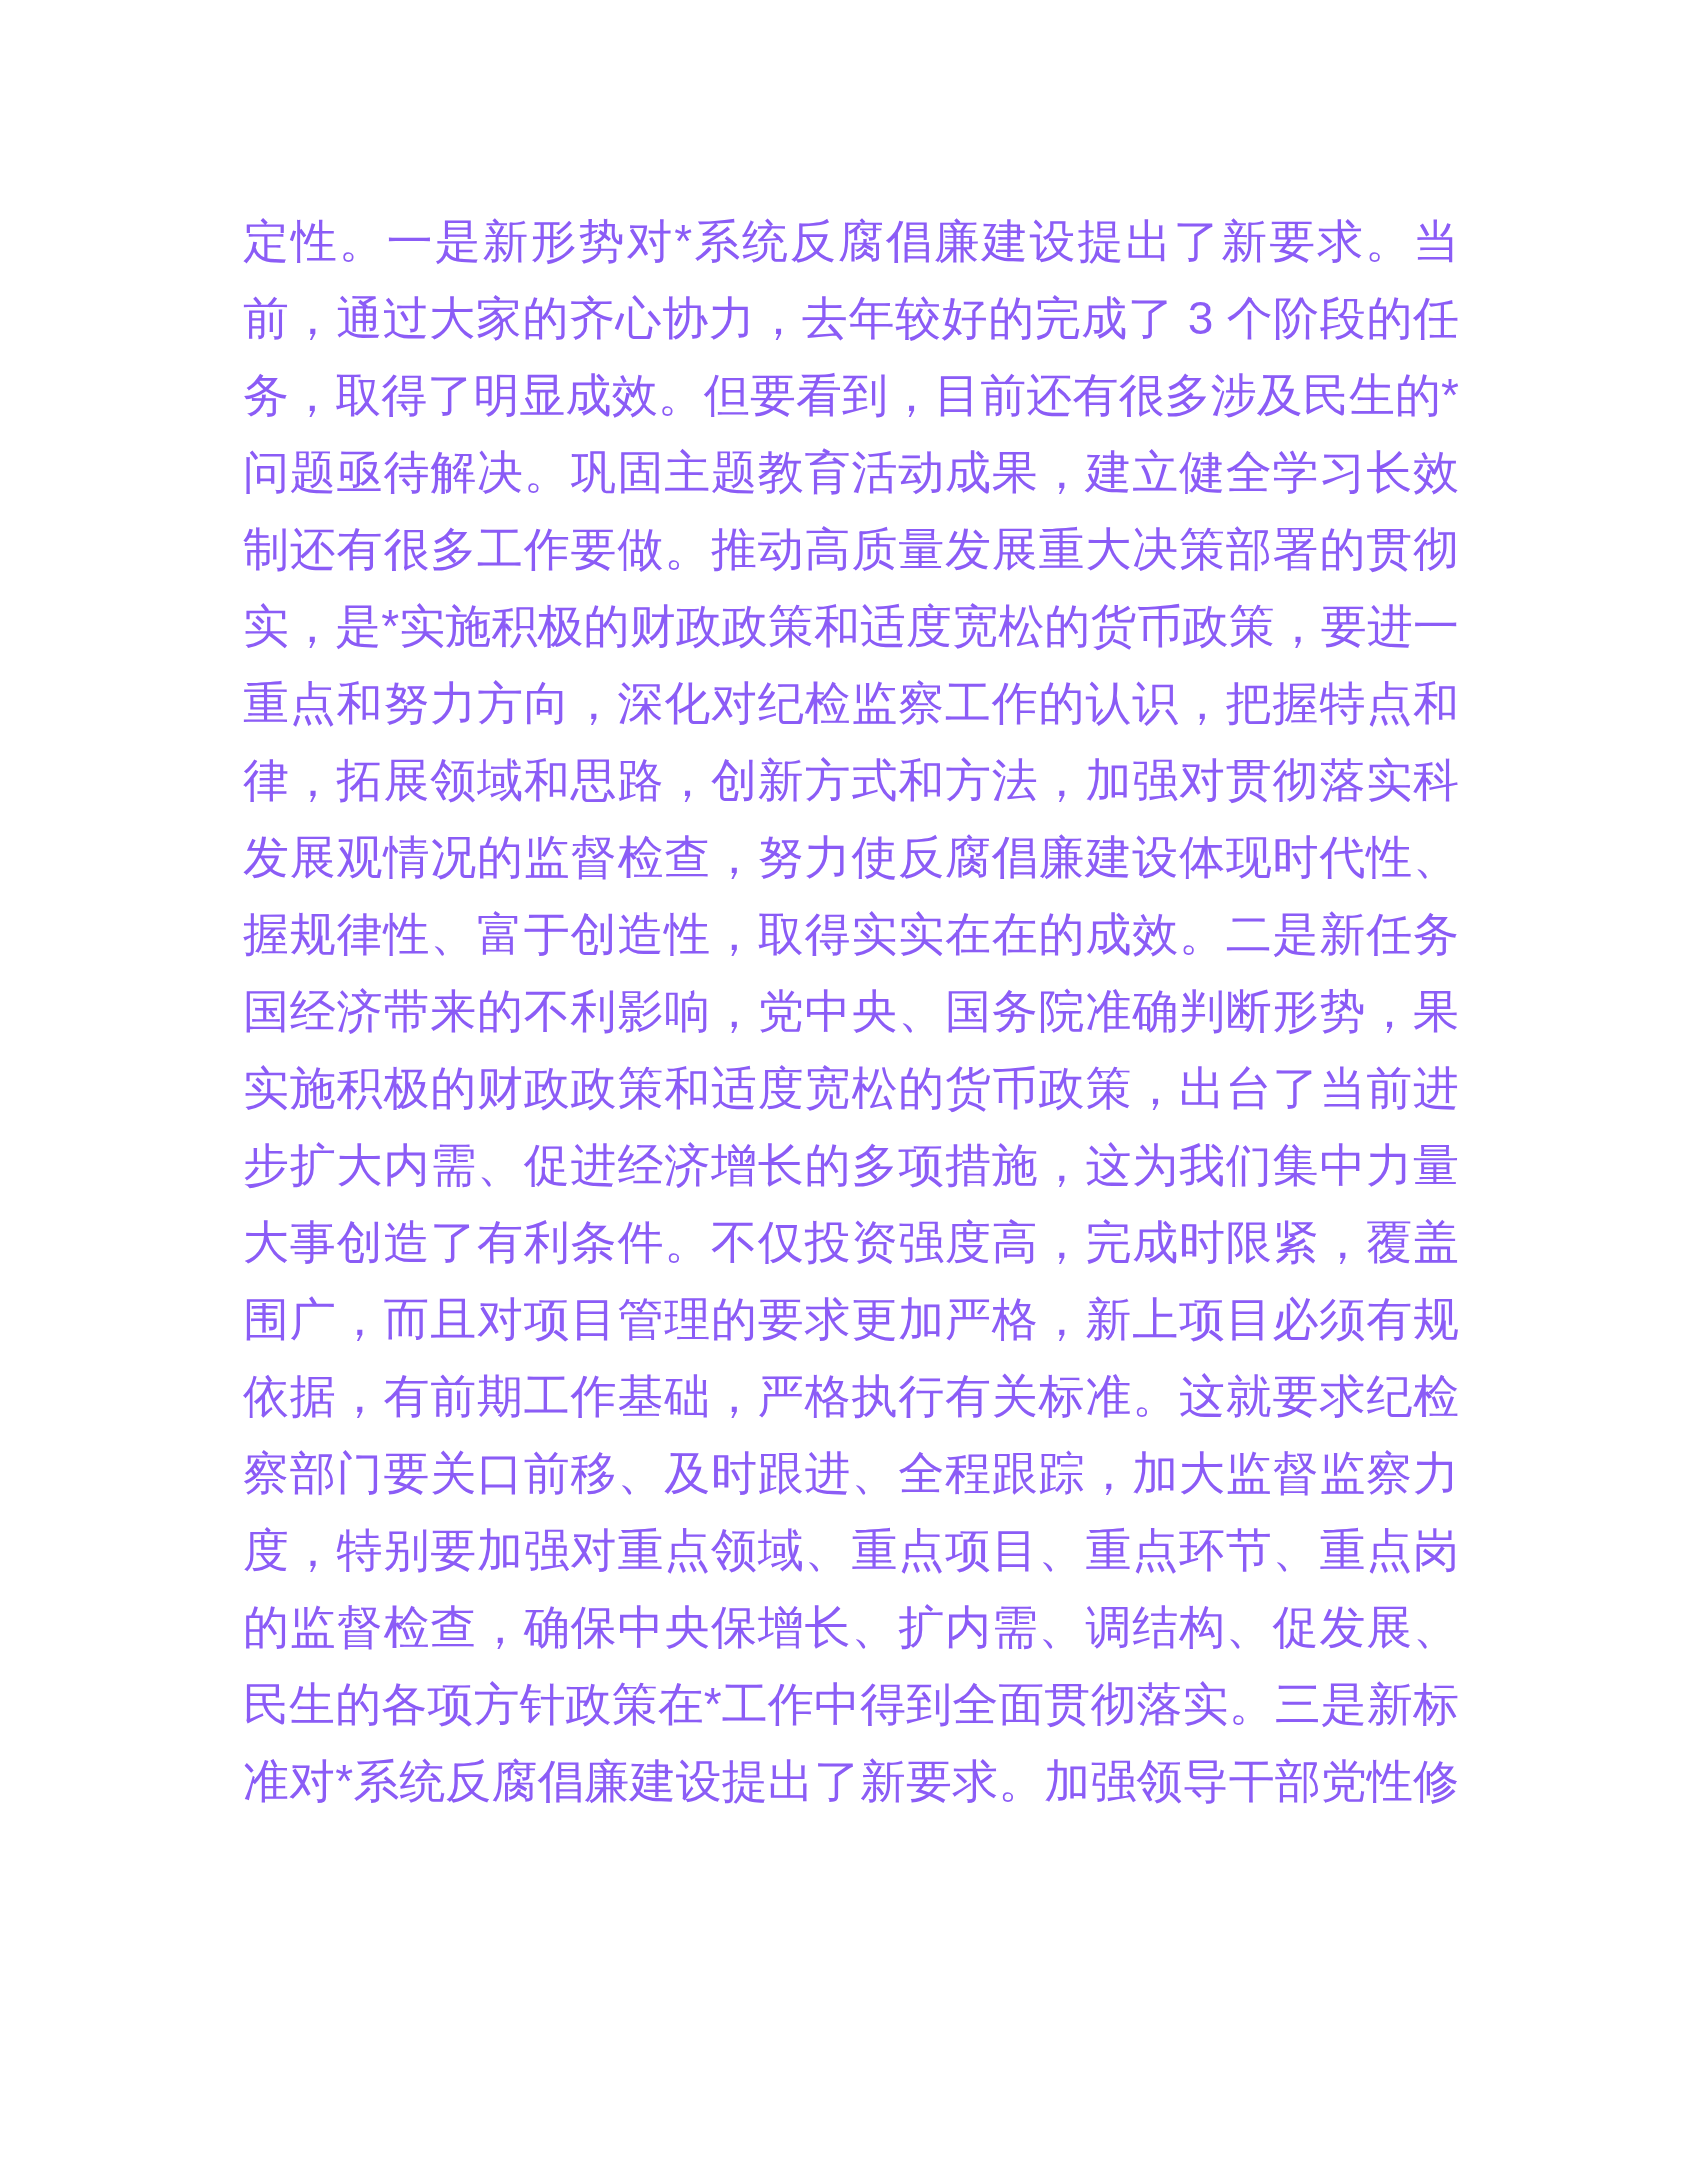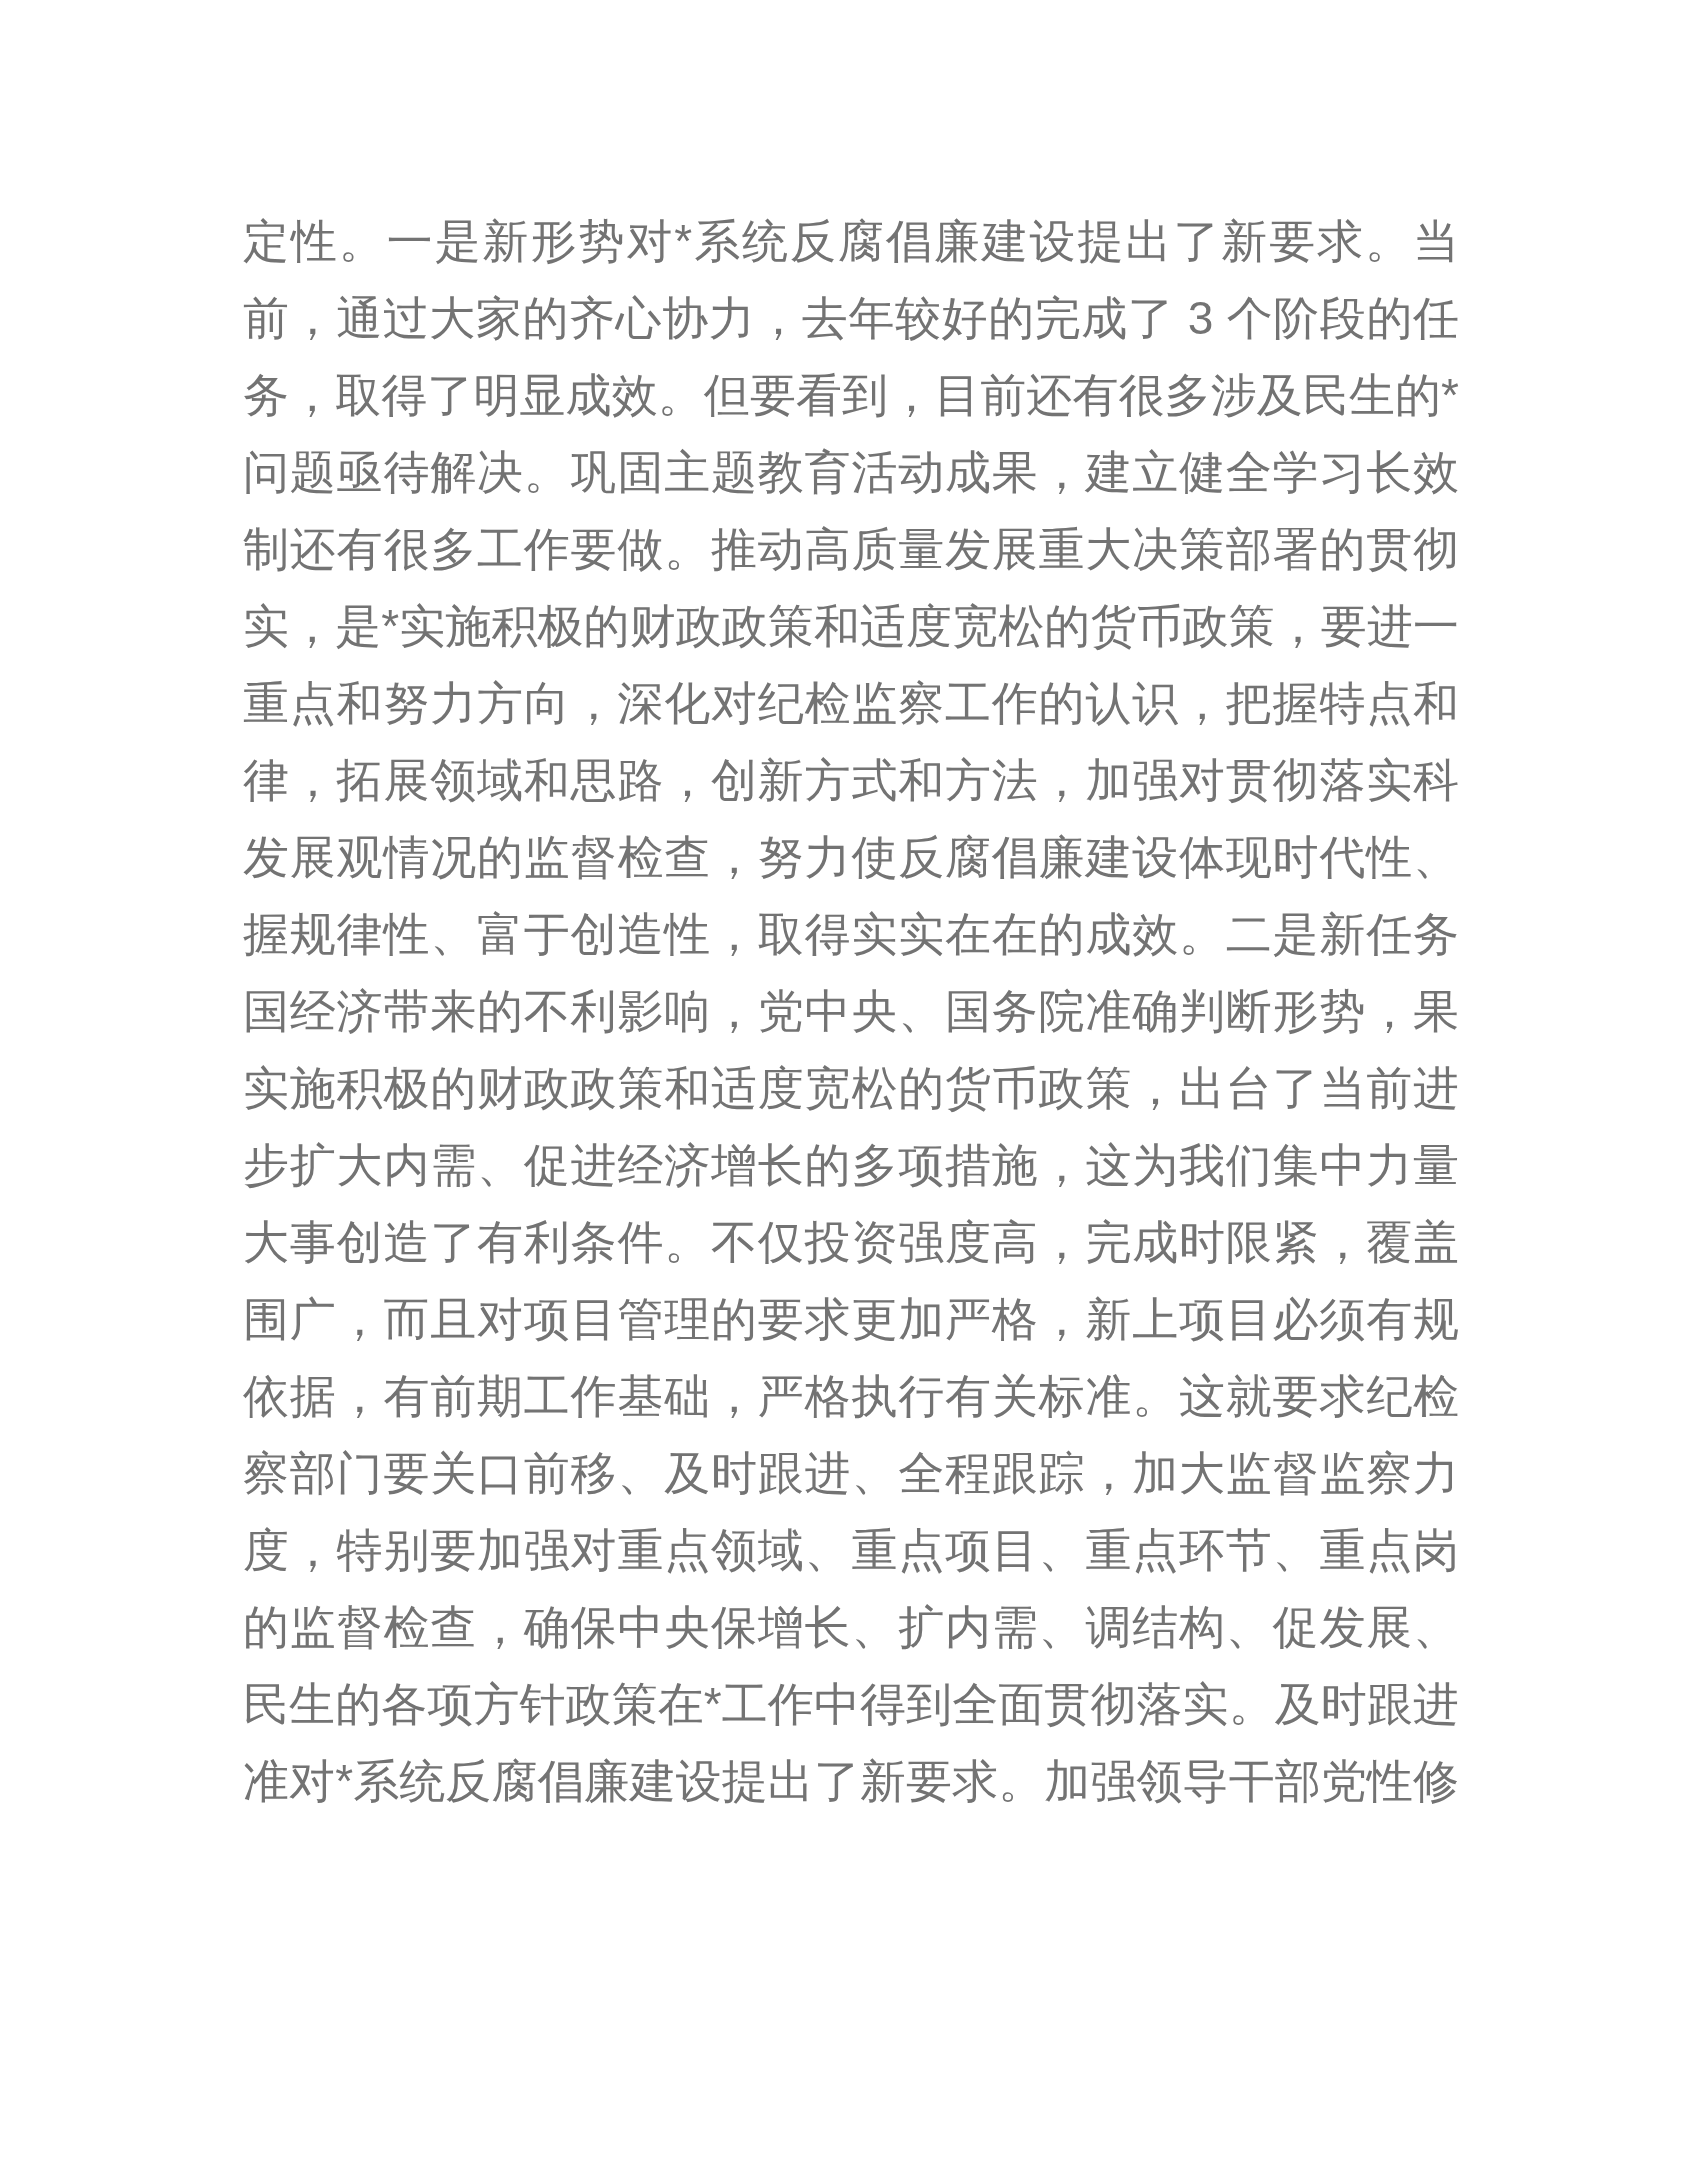--- a/index.html
+++ b/index.html
@@ -13,21 +13,21 @@
     height: 2178px;
     background: #ffffff;
     overflow: hidden;
     font-family: "Liberation Sans", sans-serif;
   }
   .text-block {
     position: absolute;
     left: 243px;
     top: 203px;
     width: 1216px;
-    color: #737373;
+    color: #8b5cf6;
     font-size: 46px;
     line-height: 77px;
     font-weight: 400;
     text-align: justify;
   }
   .text-line {
     height: 77px;
     text-align: justify;
     text-align-last: justify;
     overflow: hidden;
@@ -50,17 +50,17 @@
     <div class="text-line">握规律性、富于创造性，取得实实在在的成效。二是新任务对</div>
     <div class="text-line">国经济带来的不利影响，党中央、国务院准确判断形势，果断</div>
     <div class="text-line">实施积极的财政政策和适度宽松的货币政策，出台了当前进一</div>
     <div class="text-line">步扩大内需、促进经济增长的多项措施，这为我们集中力量办</div>
     <div class="text-line">大事创造了有利条件。不仅投资强度高，完成时限紧，覆盖范</div>
     <div class="text-line">围广，而且对项目管理的要求更加严格，新上项目必须有规划</div>
     <div class="text-line">依据，有前期工作基础，严格执行有关标准。这就要求纪检监</div>
     <div class="text-line">察部门要关口前移、及时跟进、全程跟踪，加大监督监察力</div>
     <div class="text-line">度，特别要加强对重点领域、重点项目、重点环节、重点岗位</div>
     <div class="text-line">的监督检查，确保中央保增长、扩内需、调结构、促发展、惠</div>
-    <div class="text-line">民生的各项方针政策在*工作中得到全面贯彻落实。及时跟进</div>
+    <div class="text-line">民生的各项方针政策在*工作中得到全面贯彻落实。三是新标</div>
     <div class="text-line">准对*系统反腐倡廉建设提出了新要求。加强领导干部党性修</div>
   </div>
 </div>
 
 
 </body></html>

